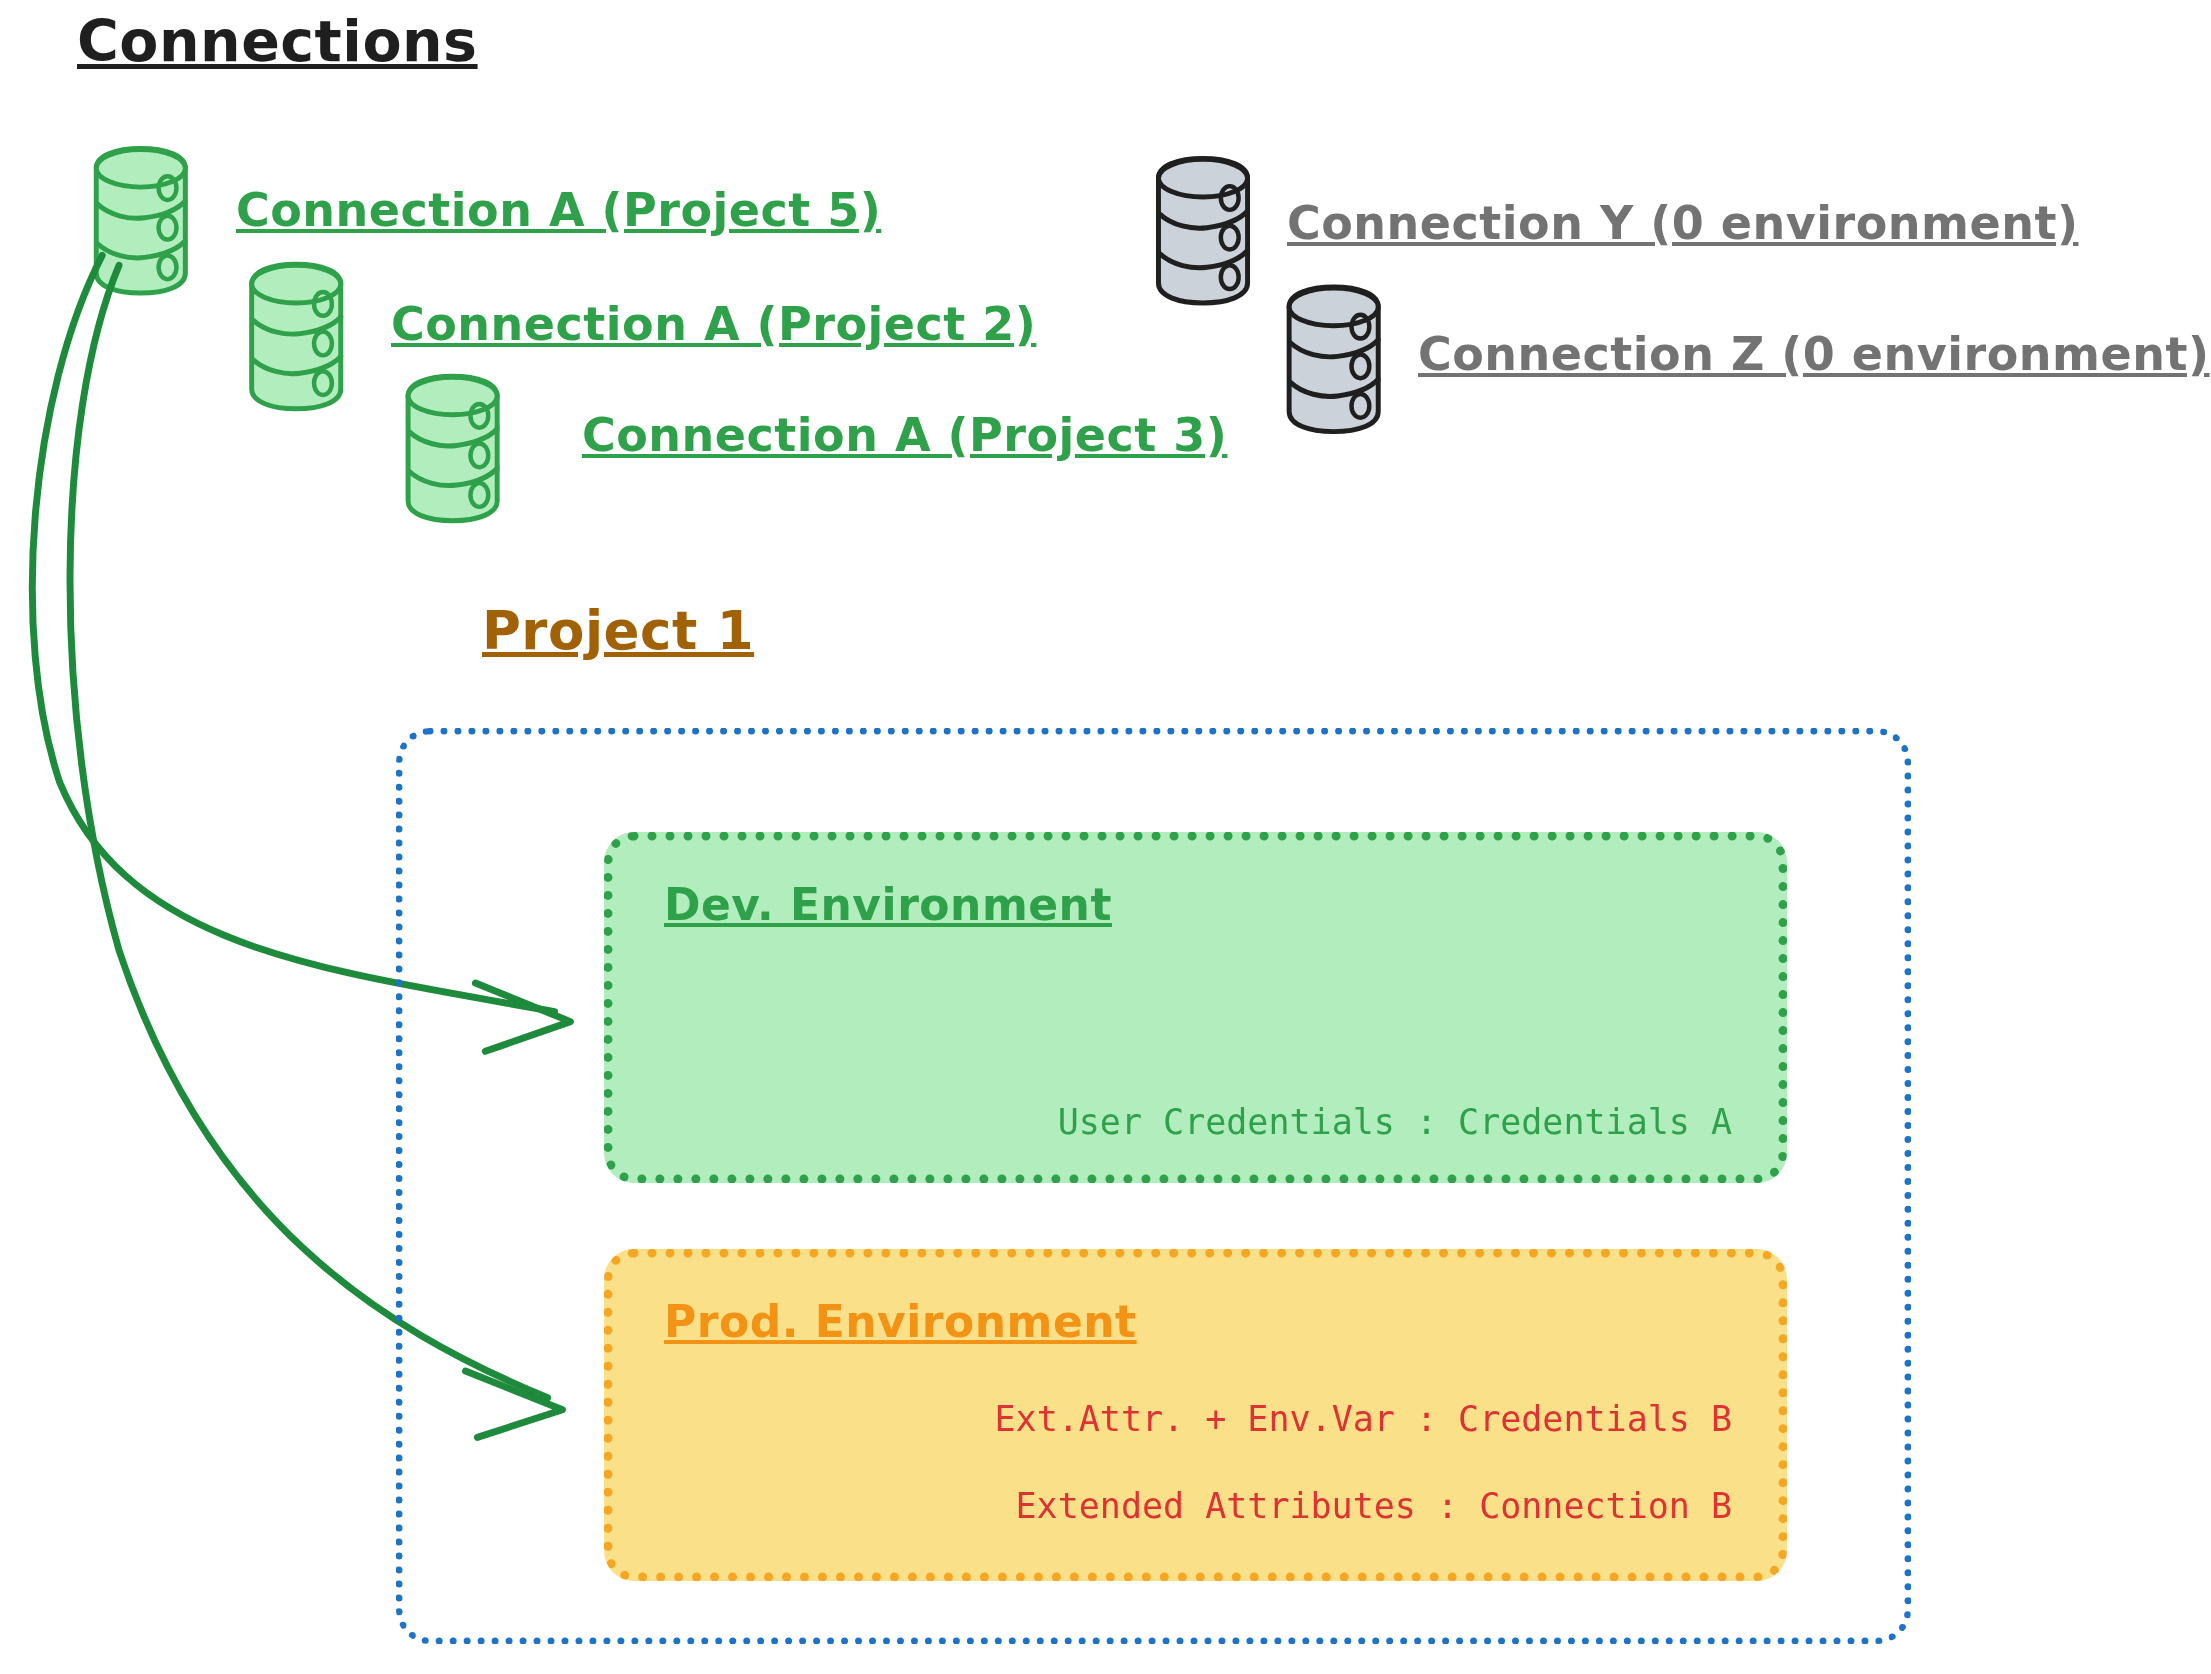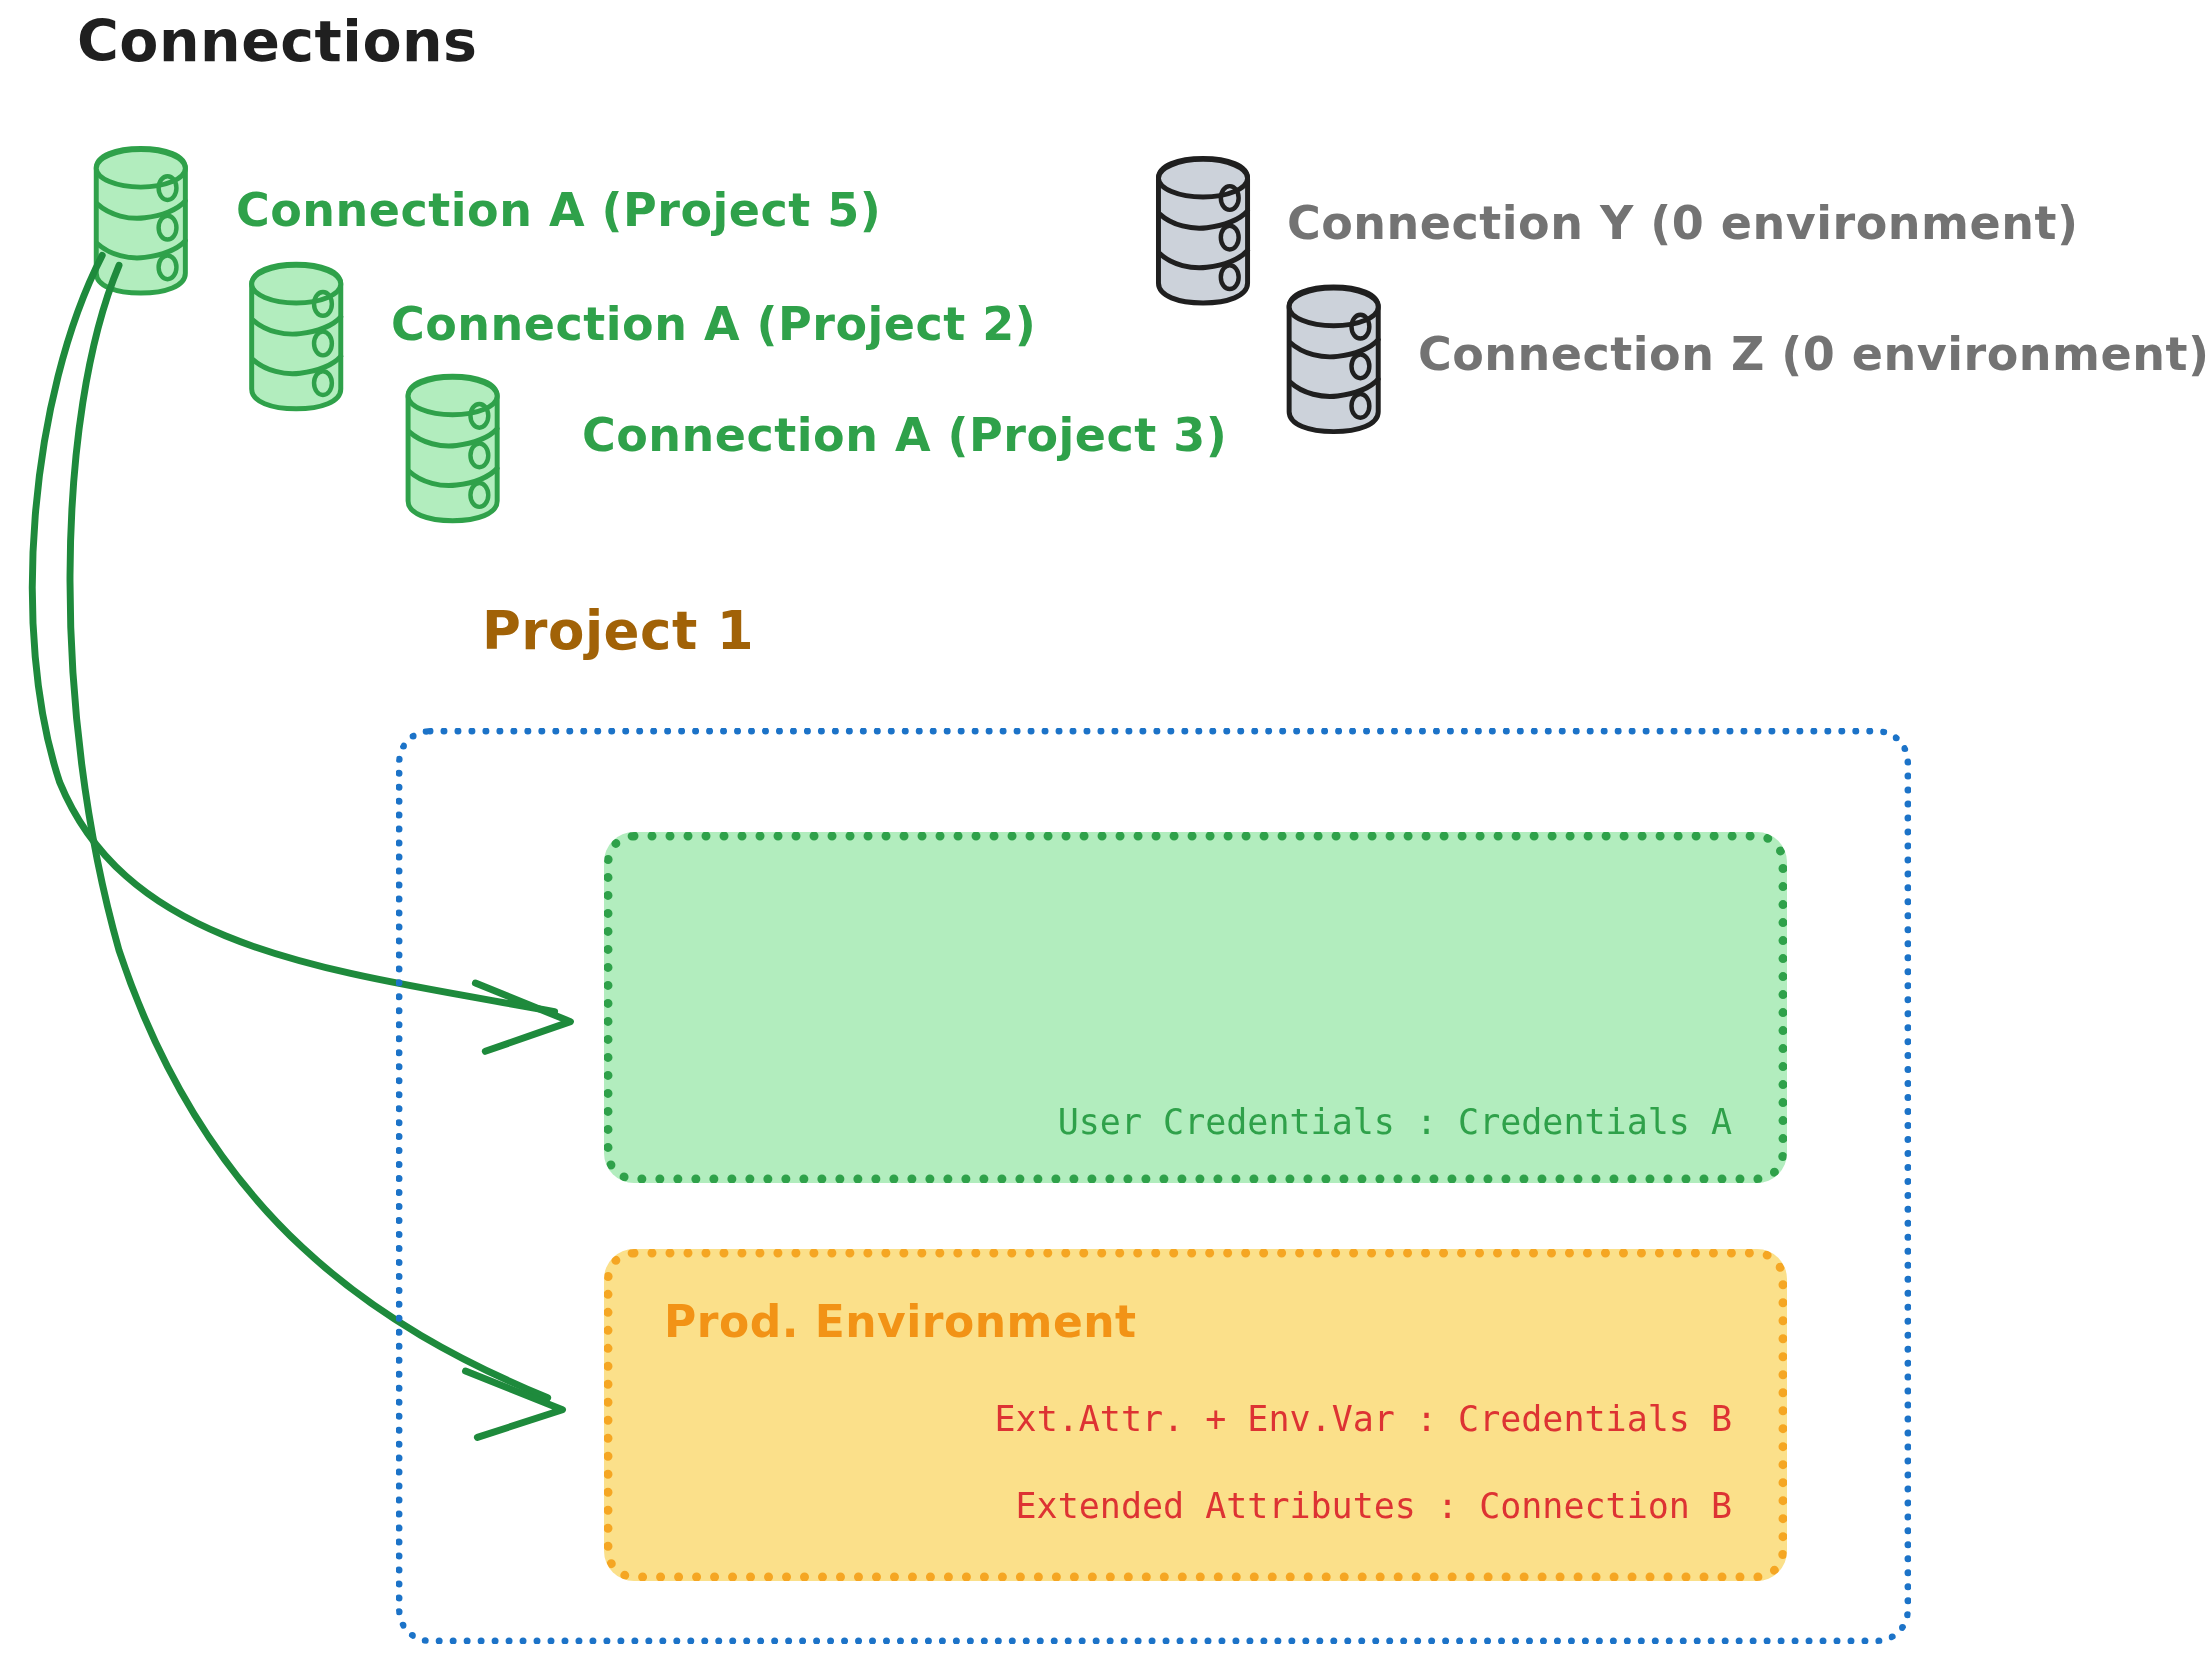--- a/index.html
+++ b/index.html
@@ -14,20 +14,21 @@
     position: relative;
     width: 2212px;
     height: 1674px;
     background: #ffffff;
     overflow: hidden;
   }
   .hand {
     font-family: "DejaVu Sans", sans-serif;
     font-weight: 700;
     letter-spacing: 0.5px;
+    text-decoration: underline;
   }
   .mono {
     font-family: "DejaVu Sans Mono", monospace;
     font-weight: 400;
     margin-top: 40px;
   }
 
   
   #title {
     position: absolute;
@@ -177,20 +178,21 @@
   <div class="conn-label hand green" style="left:391px; top:297px;">Connection A (Project 2)</div>
   <div class="conn-label hand green" style="left:546px; top:408px;margin-left:36px;">Connection A (Project 3)</div>
 
   <div class="conn-label hand black" style="left:1287px; top:196px;">Connection Y (0 environment)</div>
   <div class="conn-label hand black" style="left:1418px; top:327px;">Connection Z (0 environment)</div>
 
   <div id="project-title" class="hand">Project 1</div>
   <div id="project-box"></div>
 
   <div id="dev-box" class="env-box">
+    <div id="dev-title" class="env-title hand">Dev. Environment</div>
     <div id="dev-lines" class="env-lines">
       <div class="env-line mono green">User Credentials : Credentials A</div>
     </div>
   </div>
 
   <div id="prod-box" class="env-box">
     <div id="prod-title" class="env-title hand">Prod. Environment</div>
     <div id="prod-lines" class="env-lines">
       <div class="env-line mono red">Ext.Attr. + Env.Var : Credentials B</div>
       <div class="env-line mono red">Extended Attributes : Connection B</div>

